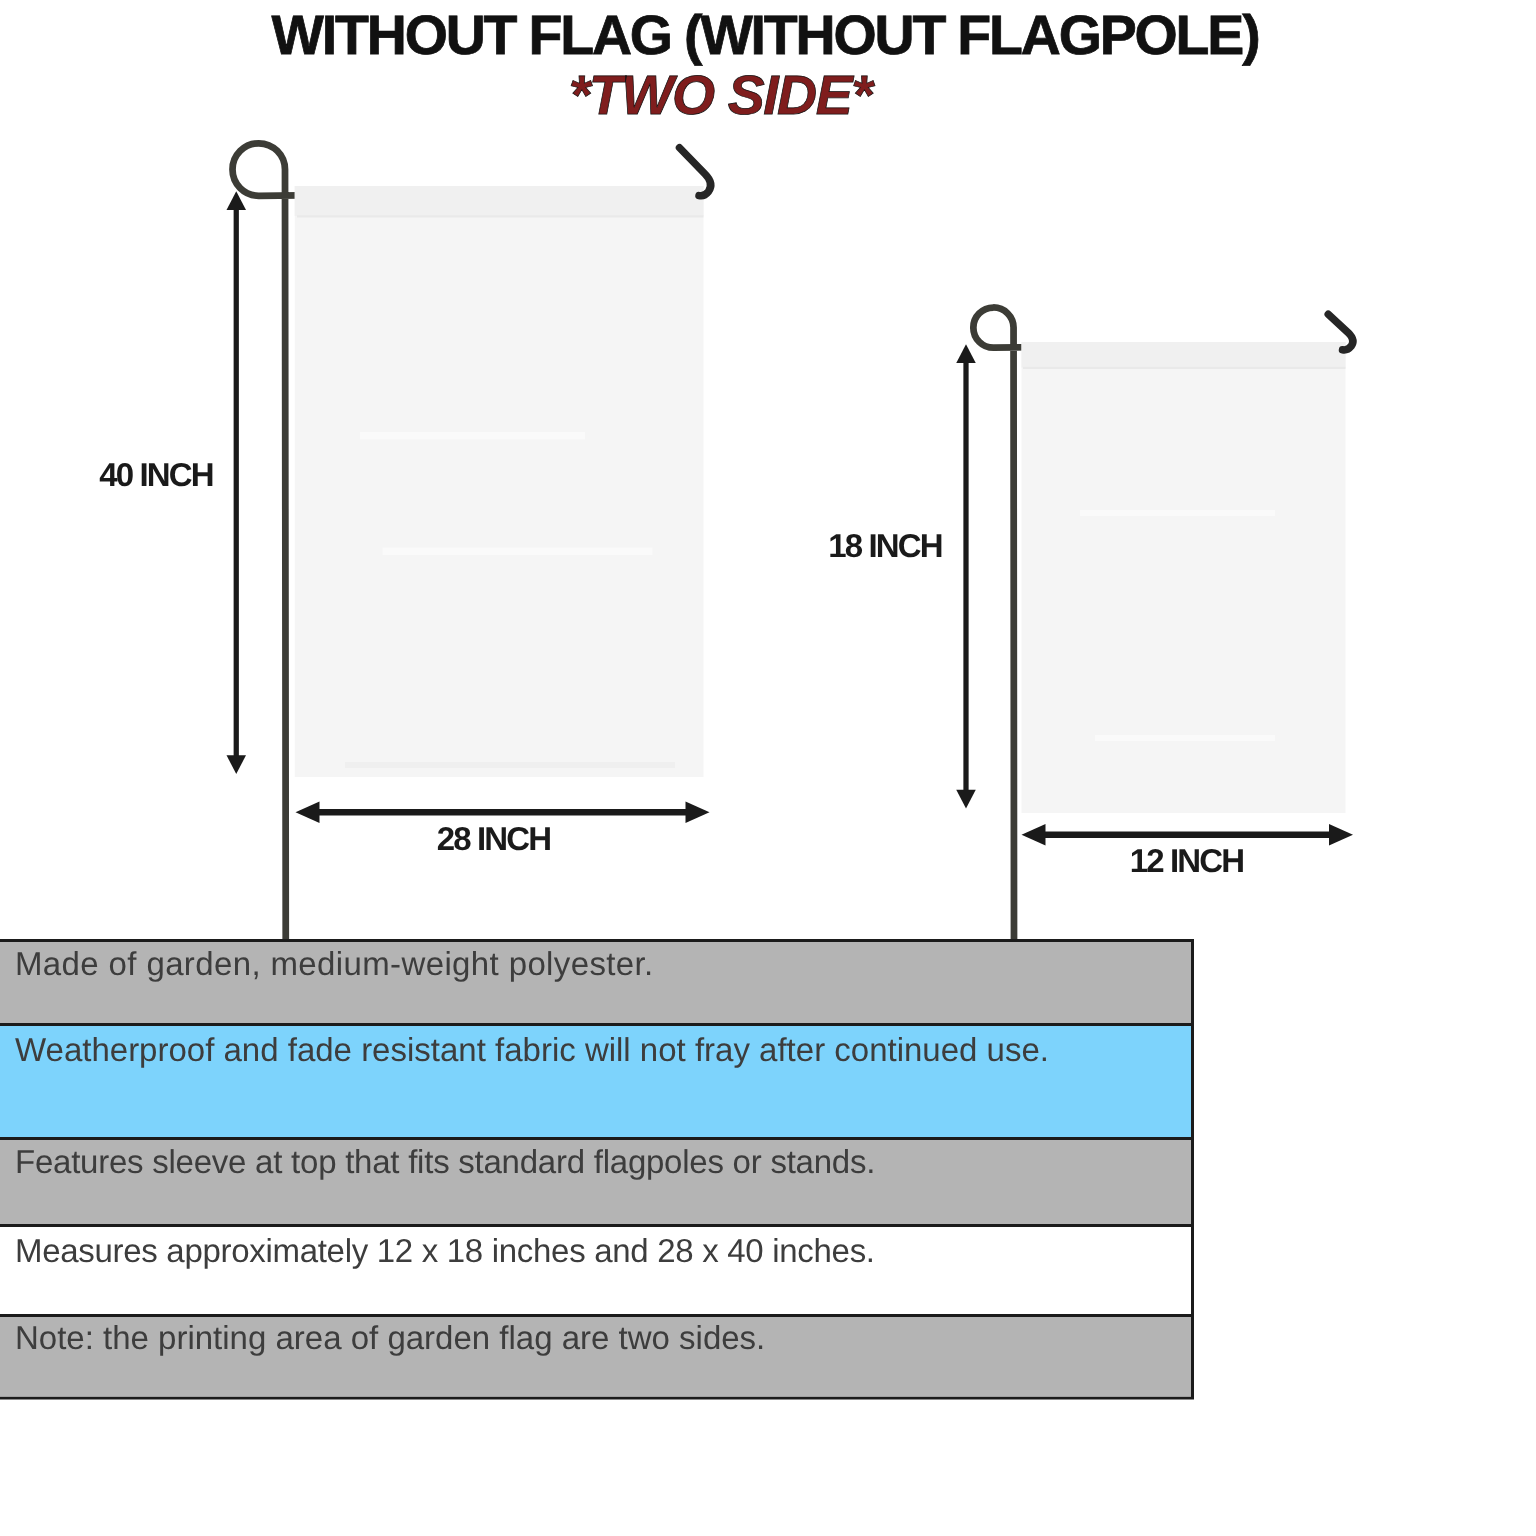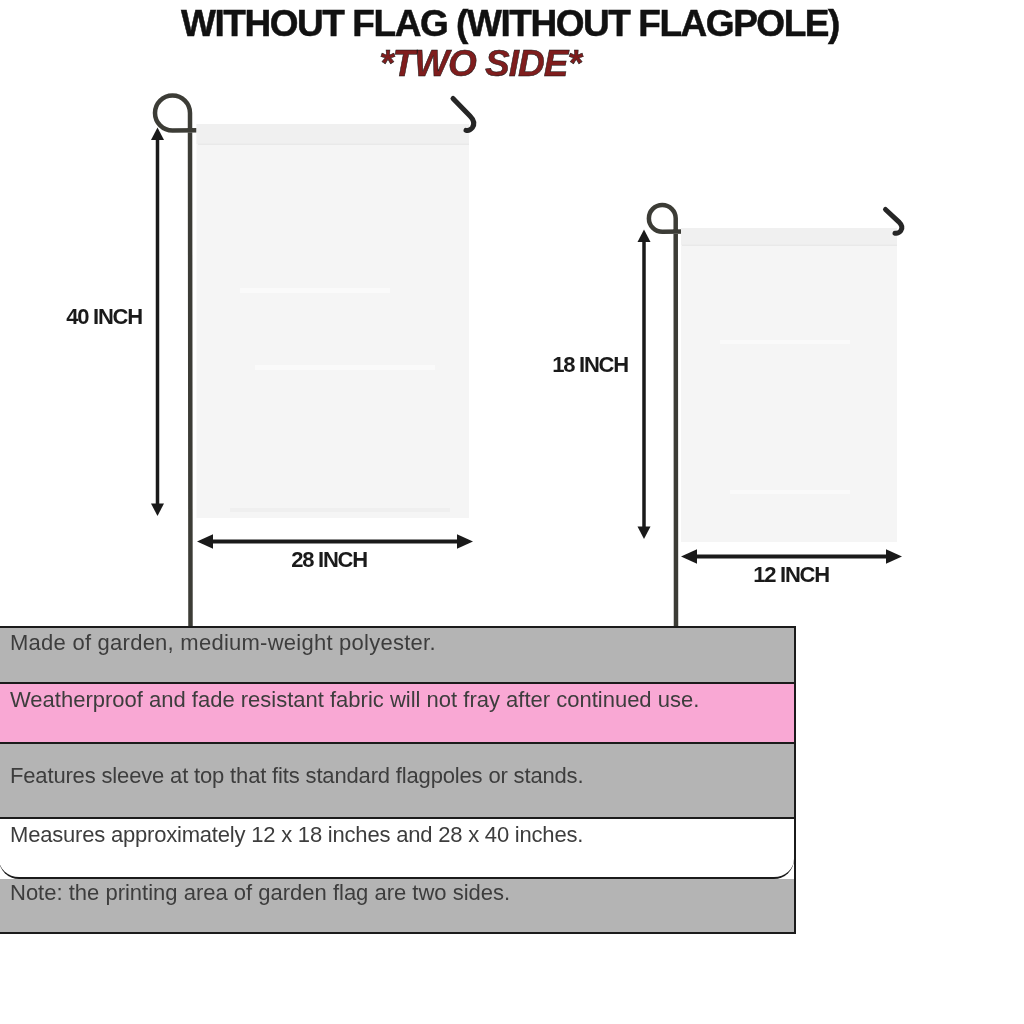--- a/index.html
+++ b/index.html
@@ -70,20 +70,20 @@
     <path d="M 902,556.5 L 886,549.3 L 886,563.7 Z" fill="#1a1a1a"></path>
   </g>
 
   <text id="l12" x="791" y="581.5" font-size="22" font-weight="bold" letter-spacing="-1.25" fill="#1a1a1a" text-anchor="middle">12 INCH</text>
 </svg>
 
 <div class="abs" style="left:-3px;top:625.5px;width:799px;border:2.5px solid #1b1b1b;box-sizing:border-box;font-size:22px;color:#3d3d3d;">
 
   <div style="height:51.5px;background:#b4b4b4;border-bottom:2.5px solid #1b1b1b;padding:2.5px 0 0 11px;letter-spacing:0.25px;">Made of garden, medium-weight polyester.</div>
 
-  <div style="height:55px;background:#f9a8d4;border-bottom:2.5px solid #1b1b1b;padding:3px 0 0 11px;">Weatherproof and fade resistant fabric will not fray after continued use.</div>
+  <div style="height:55px;background:#7dd3fc;border-bottom:2.5px solid #1b1b1b;padding:3px 0 16px 11px;">Weatherproof and fade resistant fabric will not fray after continued use.</div>
 
-  <div style="height:54px;background:#b4b4b4;border-bottom:2.5px solid #1b1b1b;padding:19px 0 0 11px;letter-spacing:-0.16px;">Features sleeve at top that fits standard flagpoles or stands.</div>
+  <div style="height:54px;background:#b4b4b4;border-bottom:2.5px solid #1b1b1b;padding:2px 0 0 11px;letter-spacing:-0.16px;">Features sleeve at top that fits standard flagpoles or stands.</div>
 
-  <div style="height:55px;background:#ffffff;border-bottom:2.5px solid #1b1b1b;padding:3px 0 0 11px;letter-spacing:-0.2px;border-radius:20px;">Measures approximately 12 x 18 inches and 28 x 40 inches.</div>
+  <div style="height:55px;background:#ffffff;border-bottom:2.5px solid #1b1b1b;padding:3px 0 0 11px;letter-spacing:-0.2px;">Measures approximately 12 x 18 inches and 28 x 40 inches.</div>
 
   <div style="height:52px;background:#b4b4b4;padding:1.5px 0 0 11px;">Note: the printing area of garden flag are two sides.</div>
 </div>
 
 </body></html>

